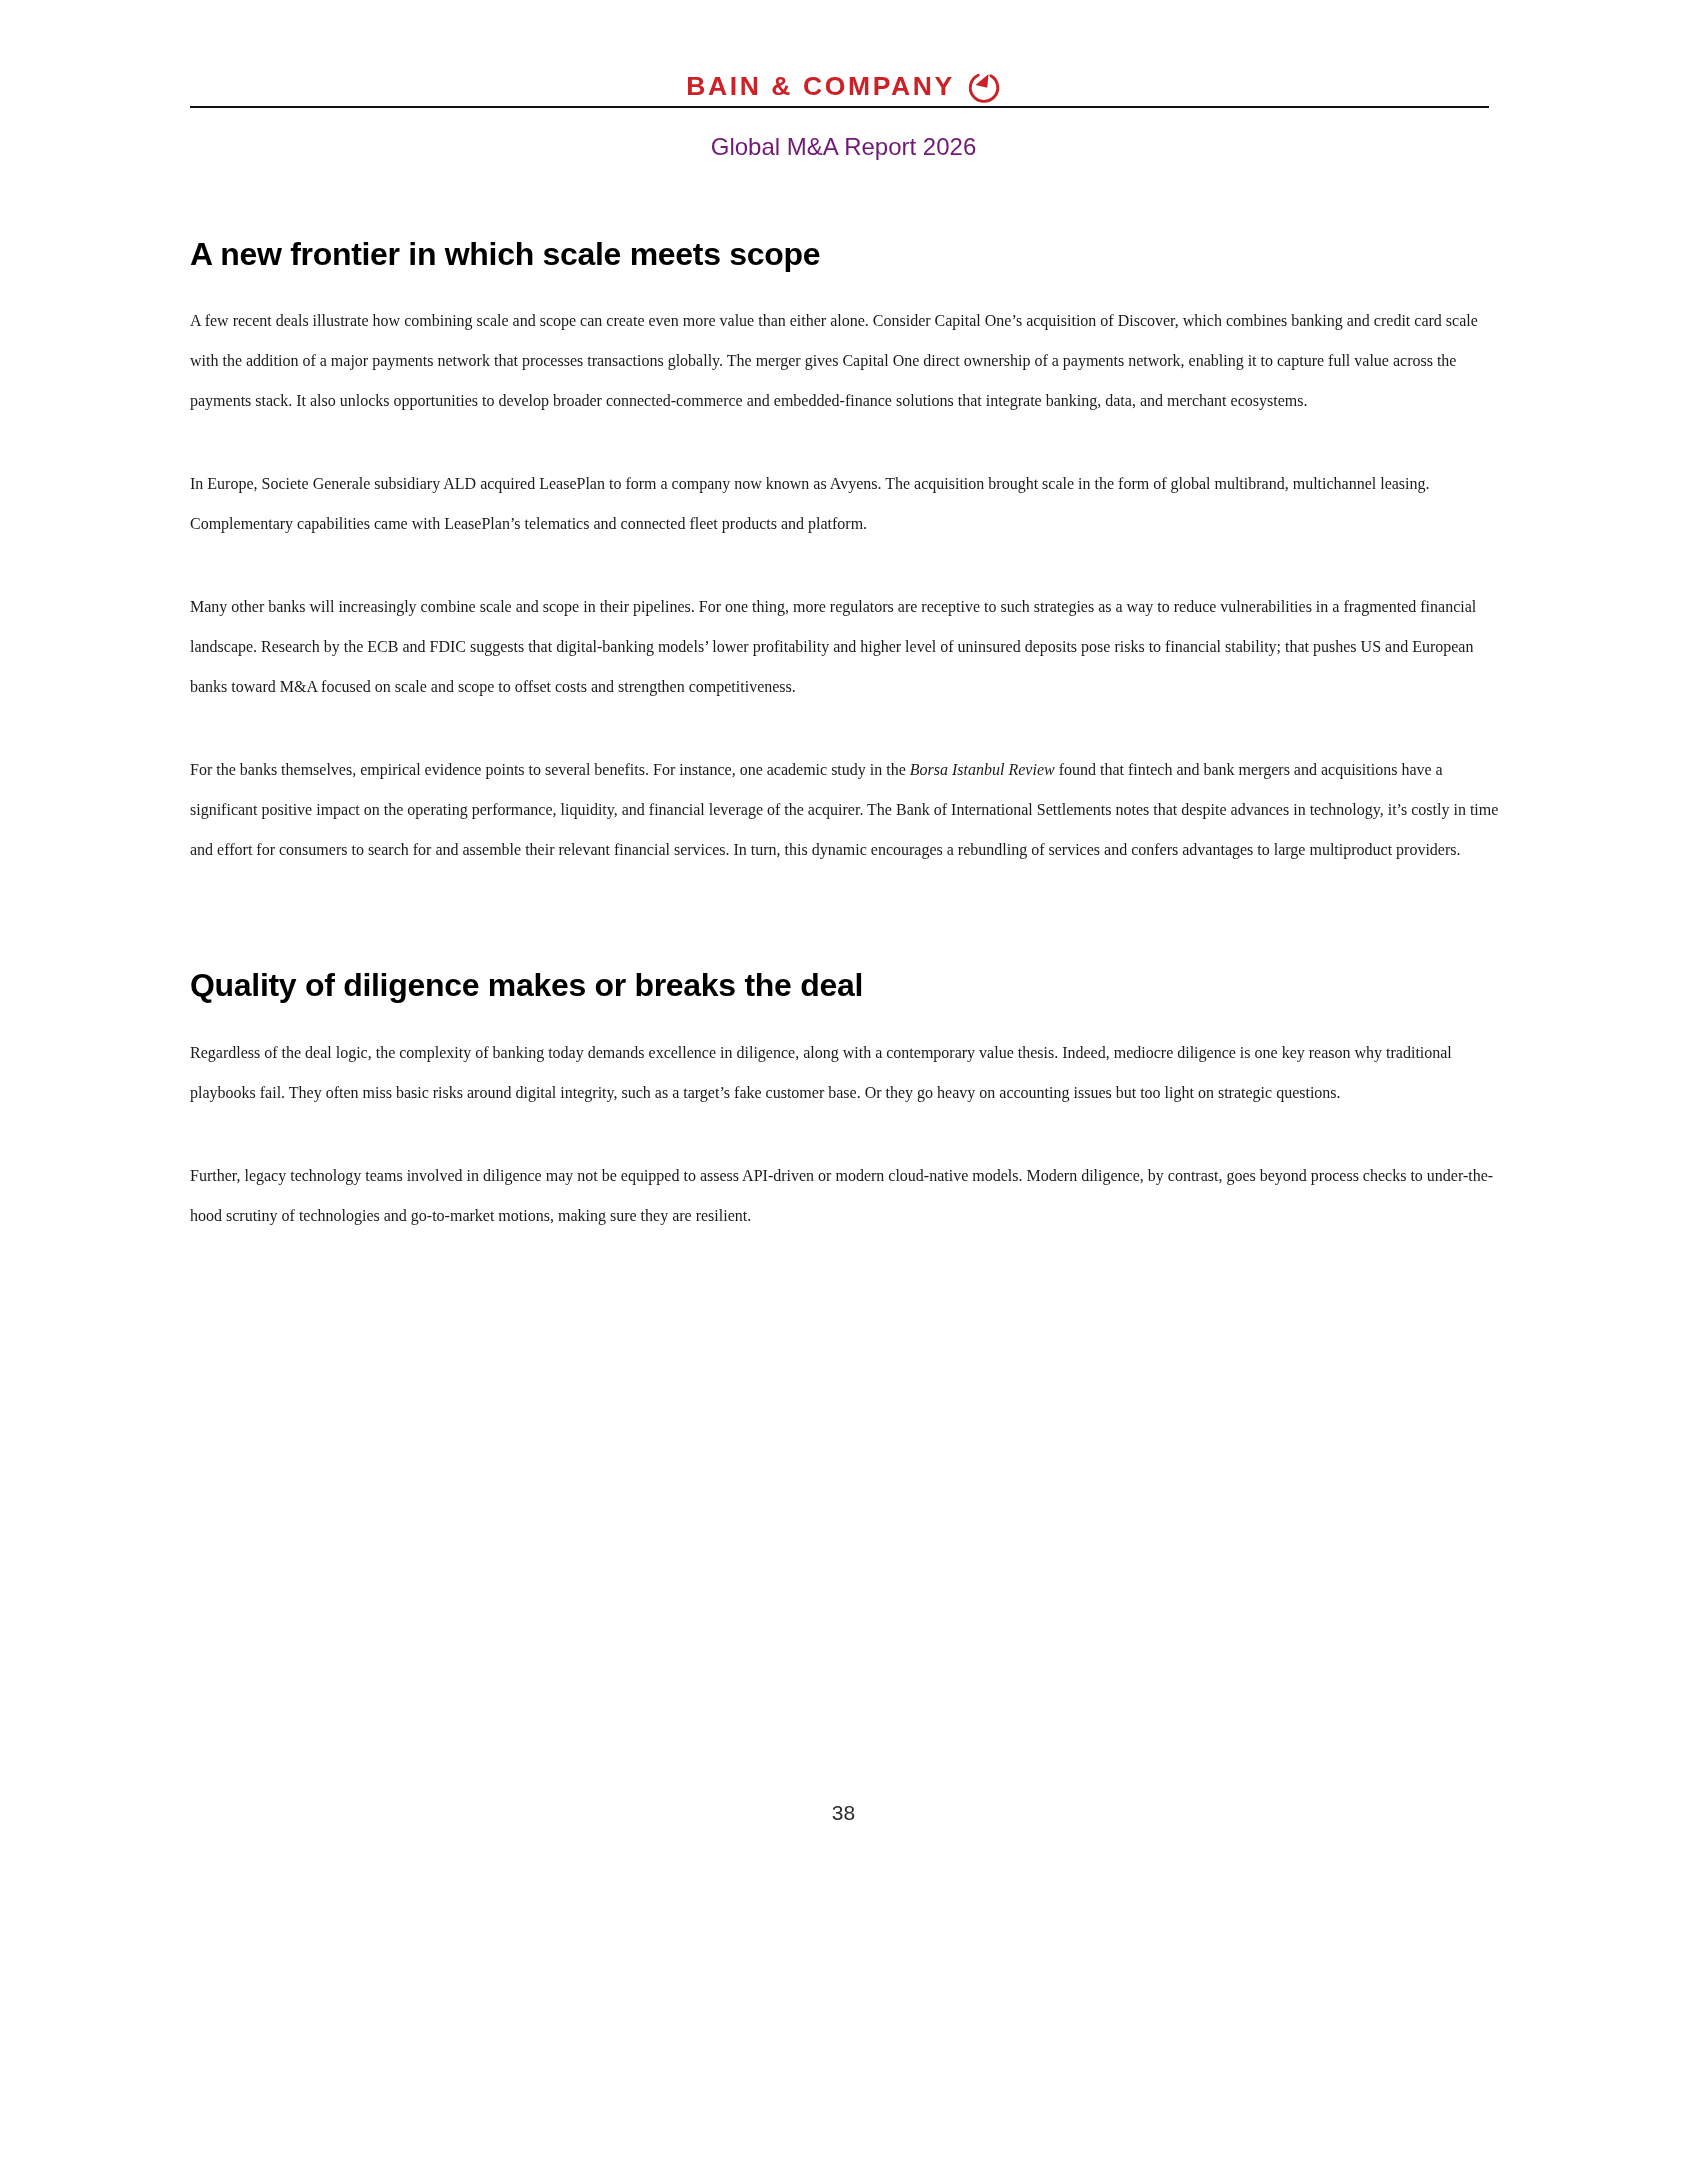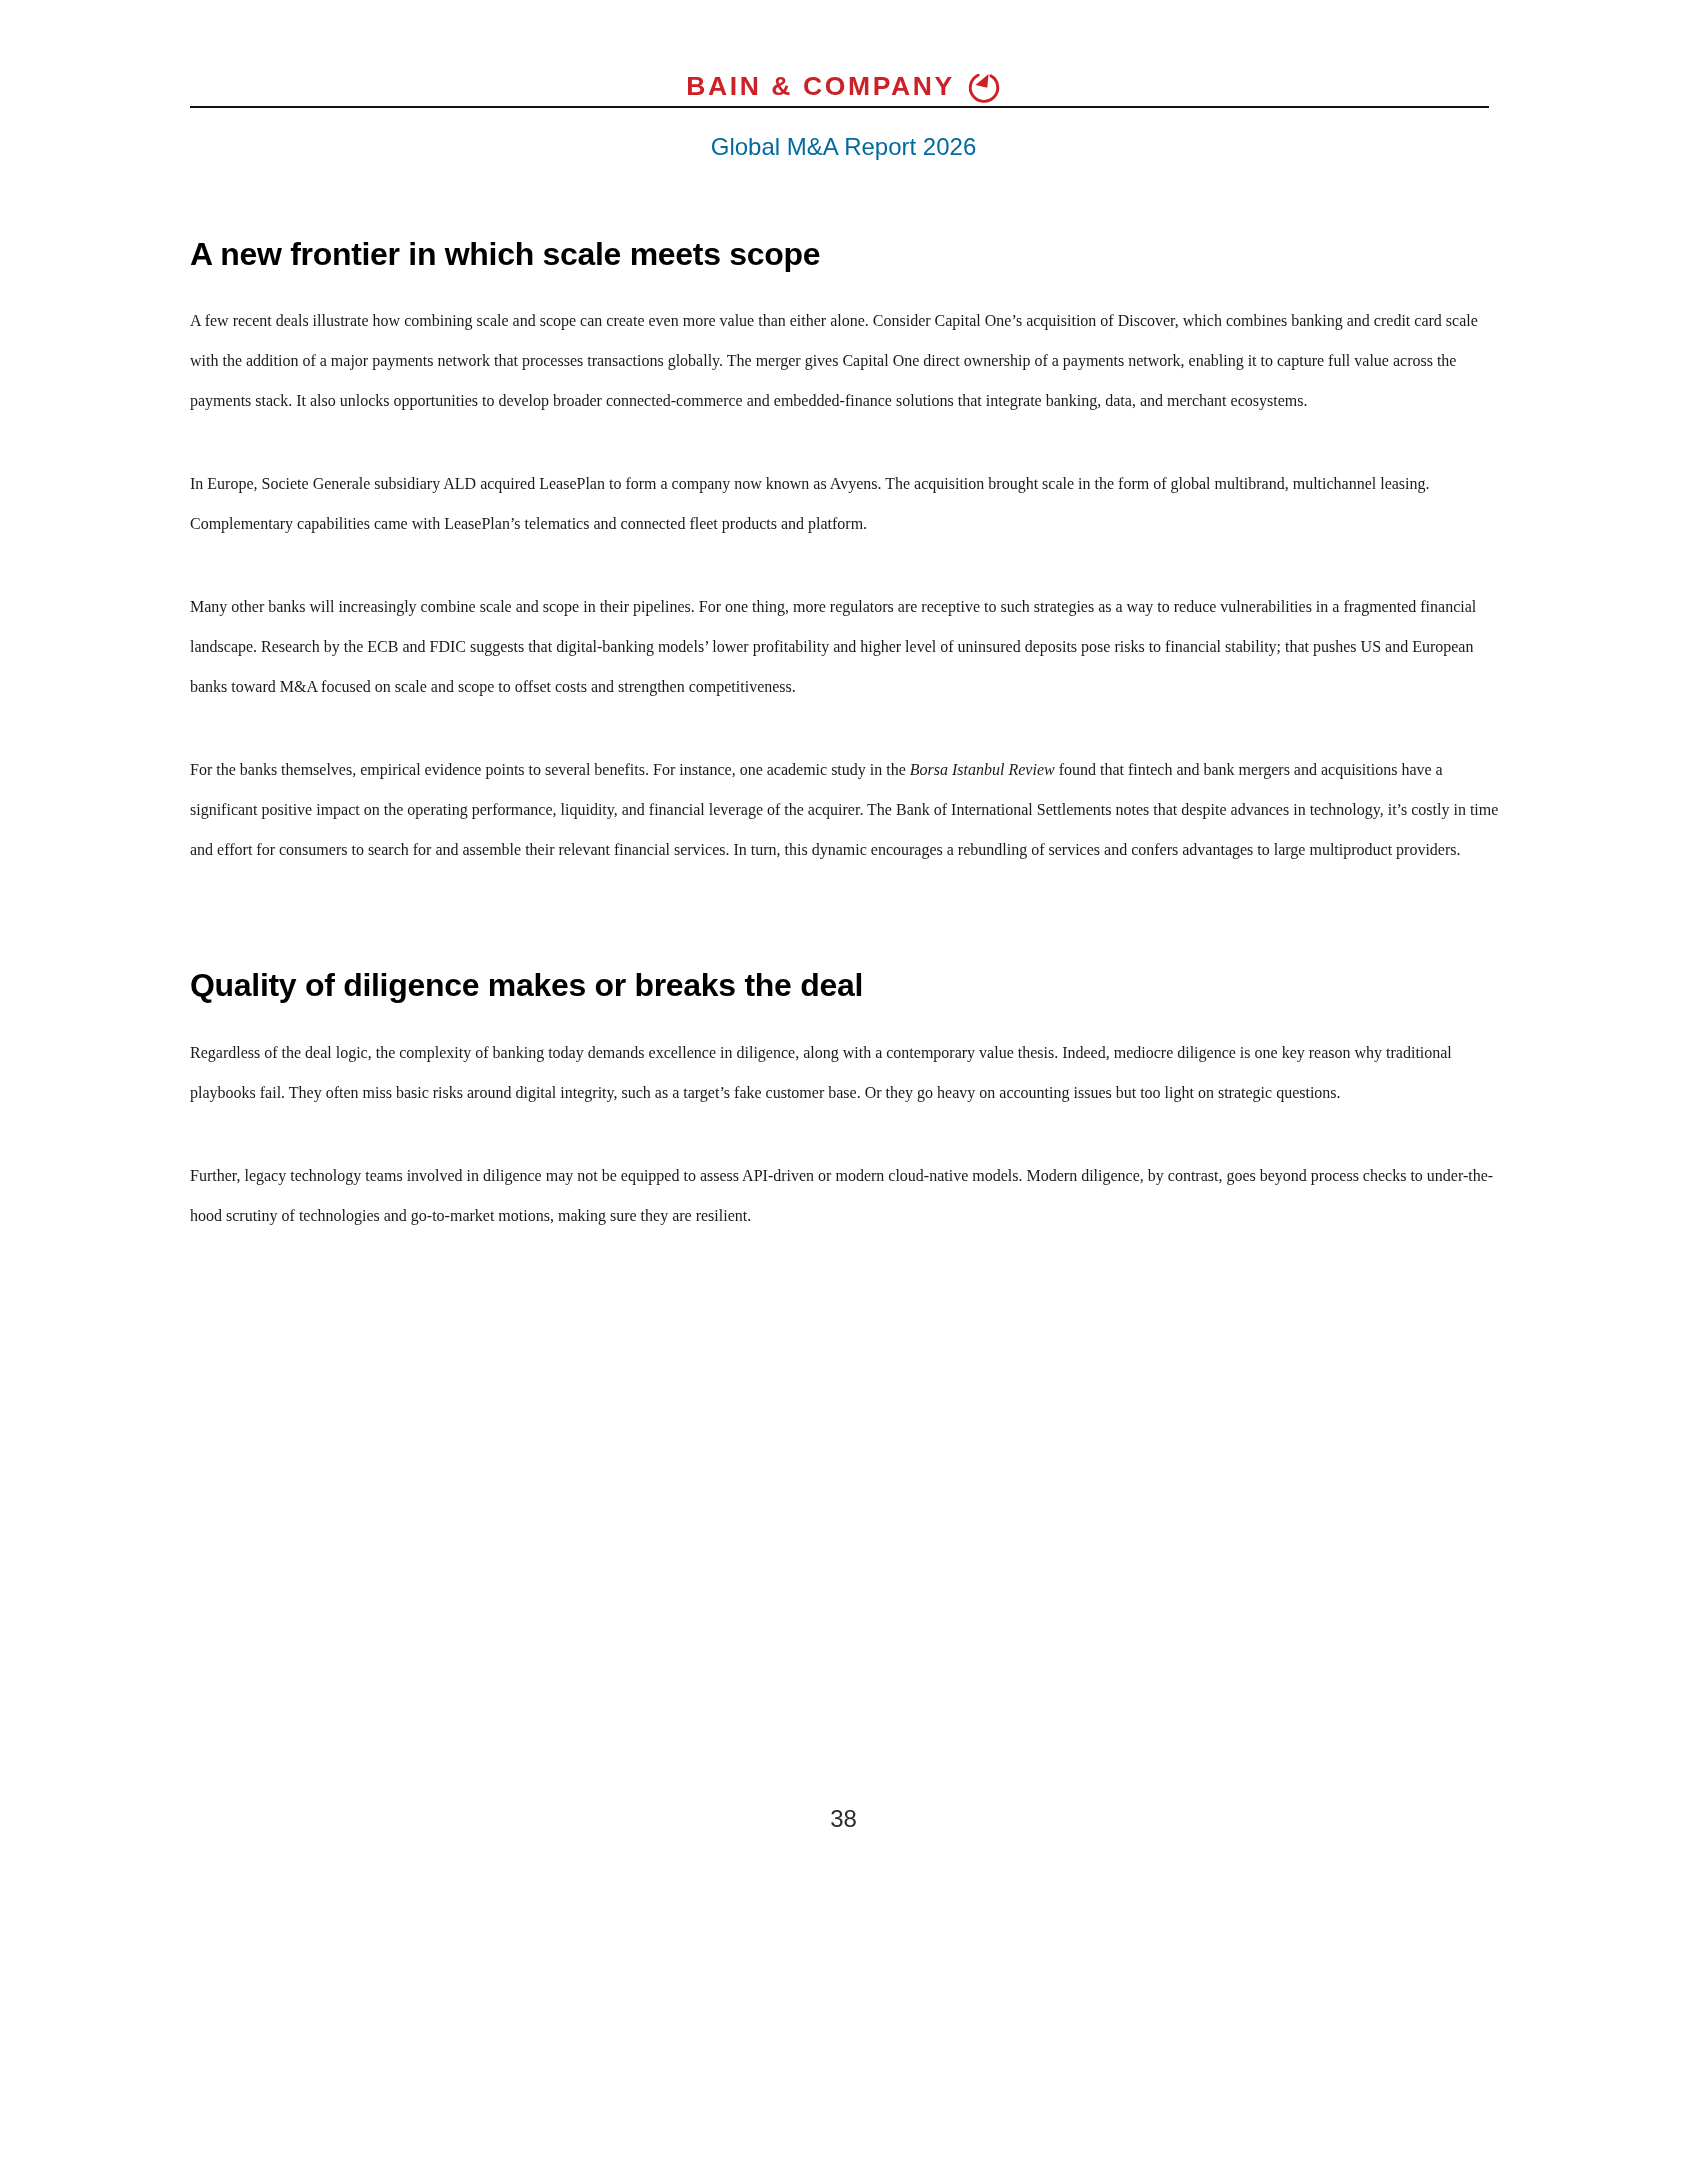--- a/index.html
+++ b/index.html
@@ -33,21 +33,21 @@
   .rule {
     margin: 0 198px 0 190px;
     border-top: 2px solid #111111;
   }
   .report-title {
     margin-top: 25px;
     text-align: center;
     font-family: "Liberation Sans", "DejaVu Sans", sans-serif;
     font-weight: 400;
     font-size: 24px;
-    color: #0369a1;
+    color: #701a75;
   }
   .content {
     margin: 0 185px 0 190px;
     max-width: 1310px;
   }
   .section-heading {
     font-family: "Liberation Sans", "DejaVu Sans", sans-serif;
     font-weight: 700;
     font-size: 32px;
     letter-spacing: -0.3px;
@@ -60,26 +60,26 @@
     font-size: 16px;
     line-height: 40px;
     color: #1a1a1a;
     text-align: left;
   }
   .p-after-heading { margin-top: 28px; }
   .p-follow { margin-top: 43px; }
   .content em { font-style: italic; }
   .page-number {
     position: absolute;
-    bottom: 36px;
+    bottom: 44px;
     left: 0;
     width: 100%;
     text-align: center;
     font-family: "Liberation Sans", "DejaVu Sans", sans-serif;
-    font-size: 24px;
+    font-size: 21px;
     color: #2b2b2b;
   }
 </style>
 </head>
 <body>
 
 <div class="page">
 
   <div class="logo-row">
     <span class="brand-text">BAIN &amp; COMPANY</span>

